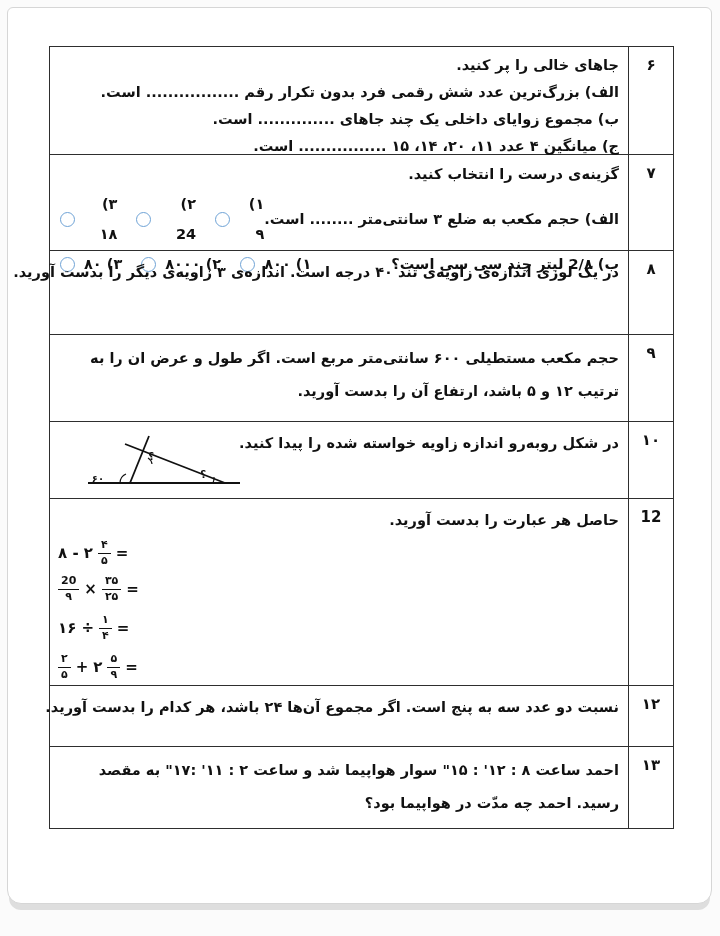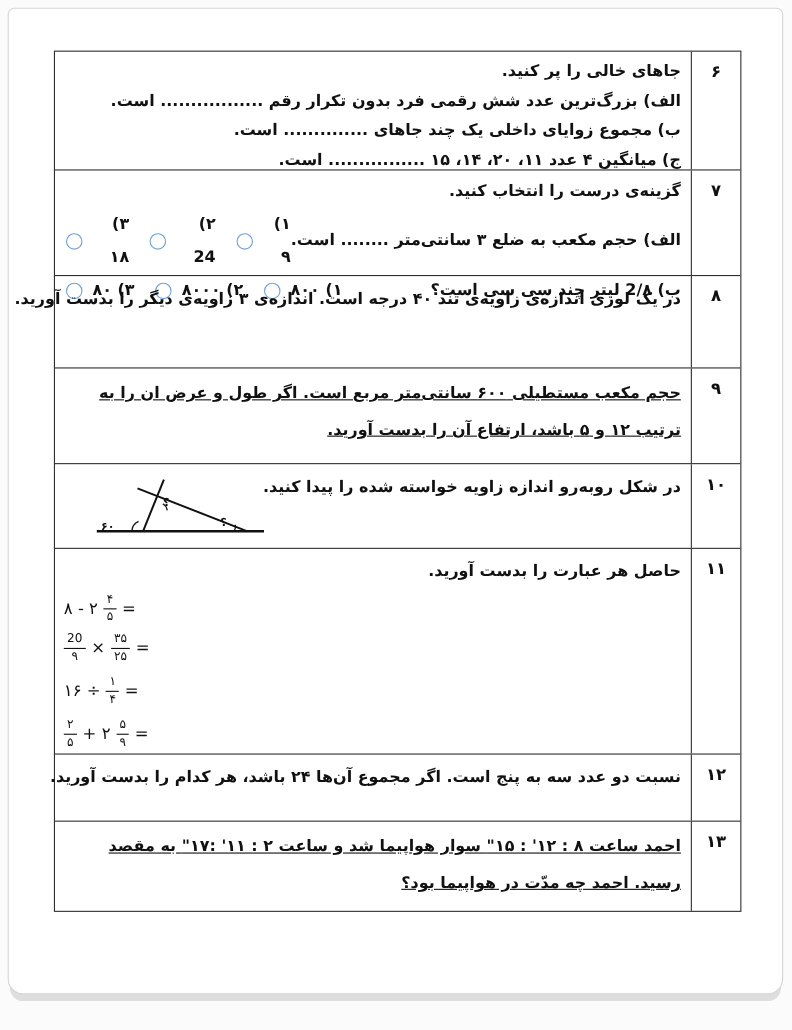--- a/index.html
+++ b/index.html
@@ -11,31 +11,31 @@
     box-shadow:0 8px 0 -2px #dedede; }
   .qtable { position:absolute; left:41px; top:38px; width:625px;
     border:1.5px solid #2e2e2e; direction:rtl; }
   .row { display:flex; border-bottom:1.5px solid #2e2e2e; }
   .row:last-child { border-bottom:none; }
   .cell-num { width:45px; flex:0 0 45px; border-left:1.2px solid #2e2e2e;
     text-align:center; padding-top:9px; font-size:15px; font-weight:700; color:#111; }
   .cell-text { flex:1; padding:7px 9px 4px 8px; font-size:14.5px; font-weight:700;
     color:#111; line-height:29px; position:relative; }
   .qline { white-space:nowrap; }
-  .wrapline { white-space:normal; line-height:33px;text-decoration:underline; }
+  .wrapline { white-space:normal; line-height:33px; }
   
   .mc-line { display:flex; justify-content:space-between; align-items:center; }
   .opts { display:flex; gap:19px; margin-left:2px; }
   .opt { display:flex; align-items:center; gap:9px; }
   .radio { width:15px; height:15px; border:1.6px solid #6fa3d6; border-radius:50%;
     background:#fff; flex:0 0 15px; }
   
   .math-col { direction:ltr; text-align:left; margin-top:2px; }
   .expr { display:flex; align-items:center; gap:5px; height:39px; font-size:15px;
-    font-weight:400; color:#111; }
+    font-weight:700; color:#111; }
   .frac { display:inline-flex; flex-direction:column; align-items:center;
     line-height:1.15; font-size:11px; }
   .frac .num { border-bottom:1.4px solid #111; padding:0 3px 1px 3px; }
   .frac .den { padding-top:1px; }
   
   .fig { position:absolute; left:32px; top:11px; }
   .fig text { font-size:10px; font-weight:700; fill:#111; }
 </style>
 </head>
 <body>
@@ -120,21 +120,21 @@
           <path d="M 66 25 A 8 8 0 0 1 70 31" fill="none" stroke="#111" stroke-width="1.2"></path>
           <path d="M 131 50 A 12 12 0 0 0 132 44" fill="none" stroke="#111" stroke-width="1.2"></path>
           <text x="22" y="49">۶۰</text>
           <text x="72" y="27">؟</text>
           <text x="124" y="45">؟</text>
         </svg>
       </div>
     </div>
 
     <div class="row" style="height:187px;">
-      <div class="cell-num">۱۱</div>
+      <div class="cell-num">12</div>
       <div class="cell-text">
         <div class="qline">حاصل هر عبارت را بدست آورید.</div>
         <div class="math-col">
           <div class="expr" style="height:33px;">
             <span>۸ - ۲</span>
             <span class="frac">
               <span class="num">۴</span>
               <span class="den">۵</span>
             </span>
             <span>=</span>

